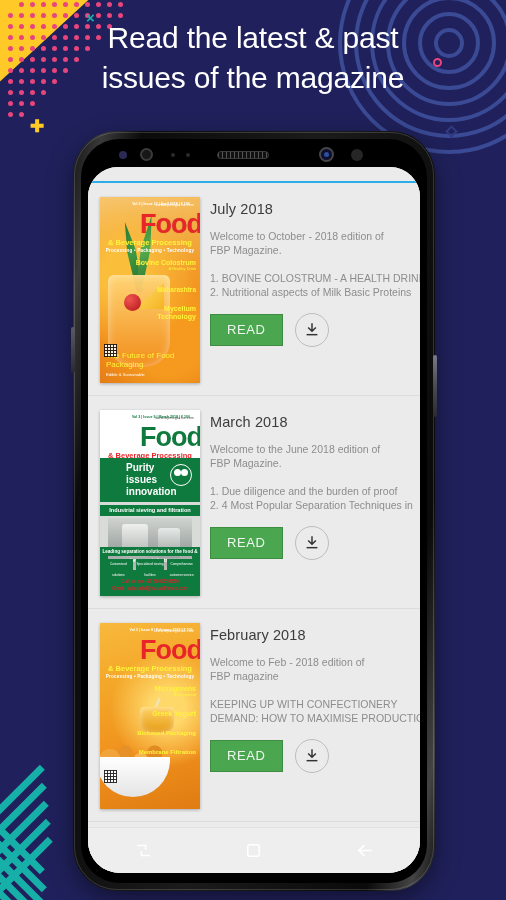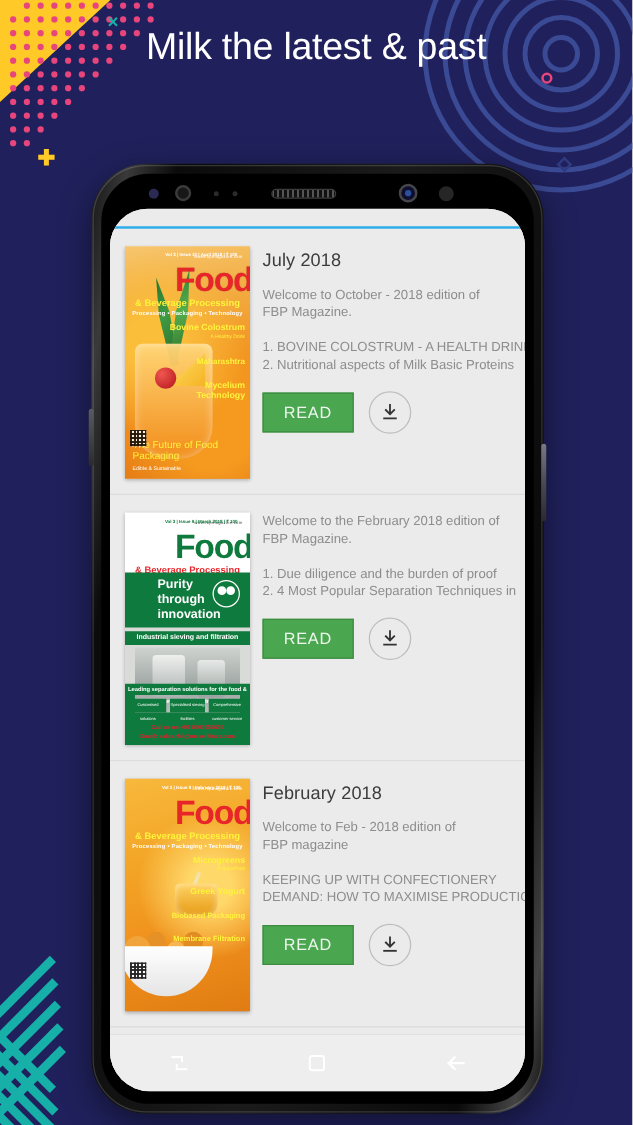--- a/index.html
+++ b/index.html
@@ -475,21 +475,24 @@
       <i style="left: 4px; top: 72px; transform: rotate(-45deg); transform-origin: left center;"></i>
       <i style="left: 4px; top: 72px; transform: rotate(45deg); transform-origin: left center;"></i>
       <i style="left: 6px; top: 90px; transform: rotate(-45deg); transform-origin: left center;"></i>
       <i style="left: 6px; top: 90px; transform: rotate(45deg); transform-origin: left center;"></i>
       <i style="left: 8px; top: 108px; transform: rotate(-45deg); transform-origin: left center;"></i>
       <i style="left: 8px; top: 108px; transform: rotate(45deg); transform-origin: left center;"></i>
     </div>
 
   <div class="headline">
     <div>
-      <span>Milk the </span><b>latest &amp; past</b>
+      <span>Read the </span><b>latest &amp; past</b>
+    </div>
+    <div>
+      <b>issues</b><span> of the magazine</span>
     </div>
   </div>
 
   <div class="phone">
     <div class="volbtn"></div>
     <div class="sidebtn"></div>
 
     <div class="bezel">
 
       <div class="topsensors">
@@ -557,39 +560,40 @@
               <div class="cover cov-mar">
                 <div class="topbar">www.fbpmagazine.com</div>
                 <div class="issuebar">Vol 3 | Issue 9 | March 2018 | ₹ 100</div>
                 <div class="masthead">
                   <span class="mast-food">Food</span>
                   <span class="mast-sub">&amp; Beverage Processing</span>
                   <span class="mast-sub2">Processing • Packaging • Technology</span>
                 </div>
                 <div class="greenband"></div>
                 <div class="purity" style="white-space:pre">Purity
-through
+issues
 innovation</div>
                 <div class="logo-dots"></div>
                 <div class="strapline">Industrial sieving and filtration specialists</div>
                 <div class="machine"></div>
                 <div class="solutionbar">Leading separation solutions for the food &amp; beverage industry</div>
                 <div class="boxes">
                   <span>Customised solutions</span>
                   <span>Specialised sieving facilities</span>
                   <span>Comprehensive customer service</span>
                 </div>
                 <div class="contact">
                   <div>Call us on +91 8800558656</div>
                   <div>Email: sales.rfsl@russellfinex.com</div>
                 </div>
               </div>
 
               <div class="info">
-                <div class="issue-desc">Welcome to the February 2018 edition of
+                <div class="issue-title">March 2018</div>
+                <div class="issue-desc">Welcome to the June 2018 edition of
 FBP Magazine.</div>
                 <div class="issue-items">1. Due diligence and the burden of proof
 2. 4 Most Popular Separation Techniques in</div>
                 <div class="actions">
                   <button class="read-btn">READ</button>
                   <button class="dl-btn">
                     <svg width="16" height="16" viewBox="0 0 24 24">
                       <path d="M12 3 v10 M12 14 l-5-5 M12 14 l5-5" stroke="#333" stroke-width="2.2" fill="none" stroke-linecap="square"></path>
                       <path d="M5 19 h14" stroke="#333" stroke-width="2.2" stroke-linecap="square"></path>
                     </svg>

